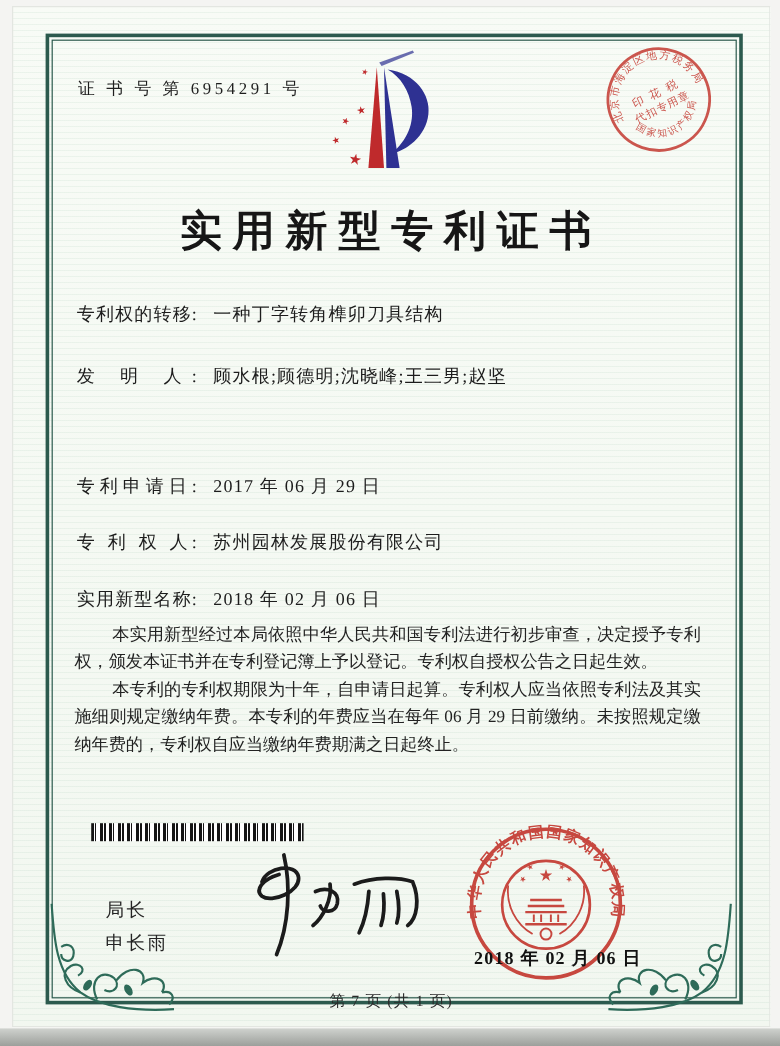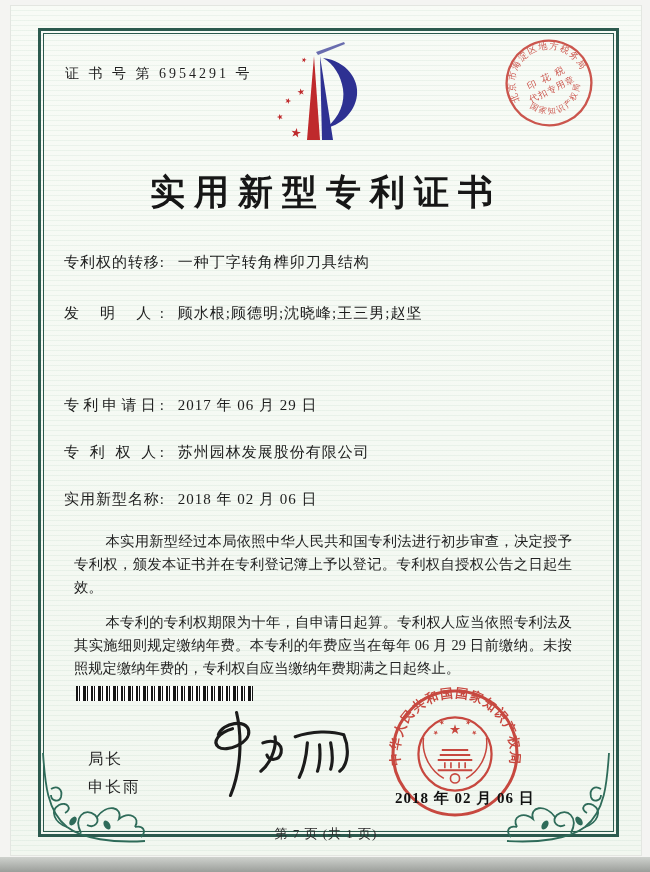--- a/index.html
+++ b/index.html
@@ -17,21 +17,21 @@
   .frame::before{content:"";position:absolute;inset:2px;border:1px solid #2c5a4e;}
   .cert-no{position:absolute;left:55px;top:60px;font-size:14px;letter-spacing:3px;color:#1e1e1e;}
   .logo{position:absolute;left:260px;top:33px;width:92px;height:120px;}
   .title{position:absolute;left:0;right:0;top:164px;text-align:center;
     font-size:35px;font-weight:700;letter-spacing:9px;color:#161616;}
   .field{position:absolute;left:54px;font-size:15px;color:#1c1c1c;white-space:nowrap;}
   .flabel{display:inline-block;width:100px;text-align:justify;text-align-last:justify;}
   .fvalue{margin-left:10px;letter-spacing:1px;}
   .r1{top:248px}.r2{top:299px}.r3{top:345px}.r4{top:391px}.r5{top:438px}.r6{top:485px}
   .paras{position:absolute;left:52px;right:58px;top:513px;}
-  .paras p{margin:12px;text-indent:2.2em;font-size:14.3px;line-height:23px;
+  .paras p{margin:0;text-indent:2.2em;font-size:14.3px;line-height:23px;
     text-align:justify;color:#222;}
   .barcode{position:absolute;left:66px;top:681px;width:177px;height:15px;
     background:repeating-linear-gradient(90deg,
       #151515 0 2px,#fff 2px 3px,#151515 3px 4px,#fff 4px 7px,
       #151515 7px 10px,#fff 10px 11px,#151515 11px 12px,#fff 12px 15px);}
   .director{position:absolute;left:78px;top:740px;font-family:"Liberation Sans","DejaVu Sans",sans-serif;
     font-weight:400;font-size:15.5px;line-height:28px;color:#242424;letter-spacing:2px;}
   .sig{position:absolute;left:178px;top:703px;width:172px;height:92px;}
   .office-seal{position:absolute;left:379px;top:682px;width:132px;height:132px;opacity:.92;}
   .seal-date{position:absolute;left:385px;top:784px;width:160px;font-size:15px;

